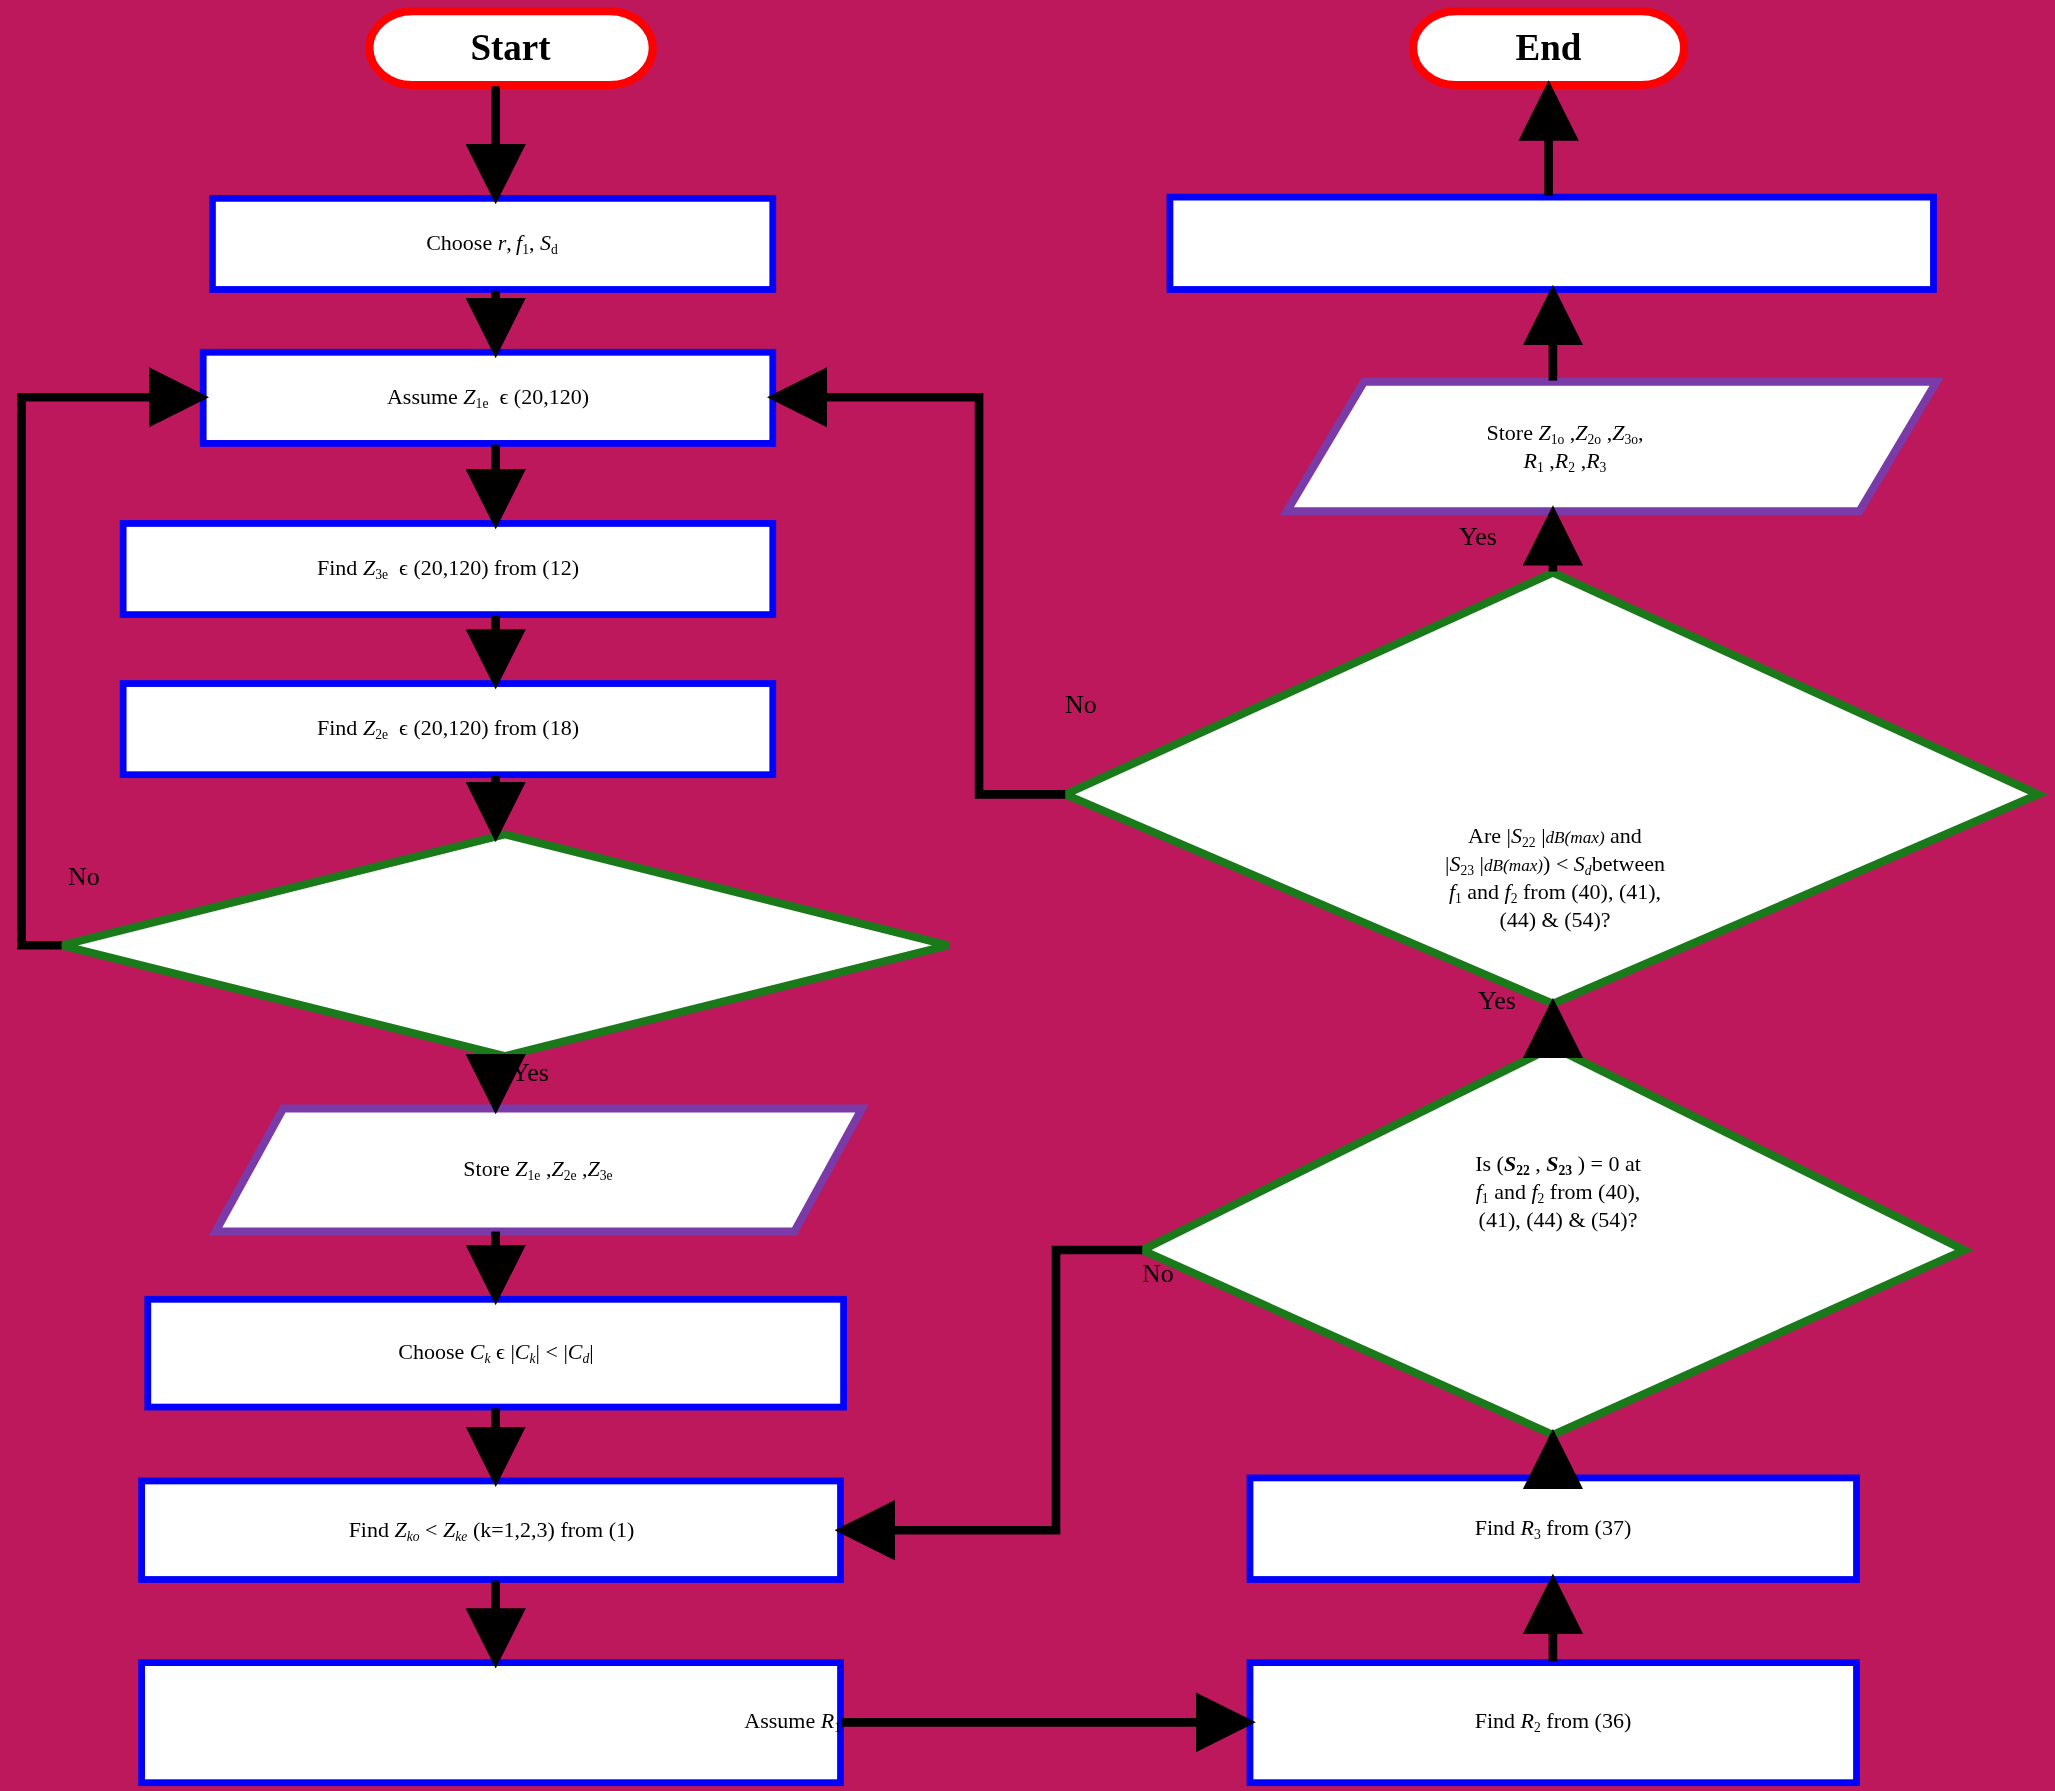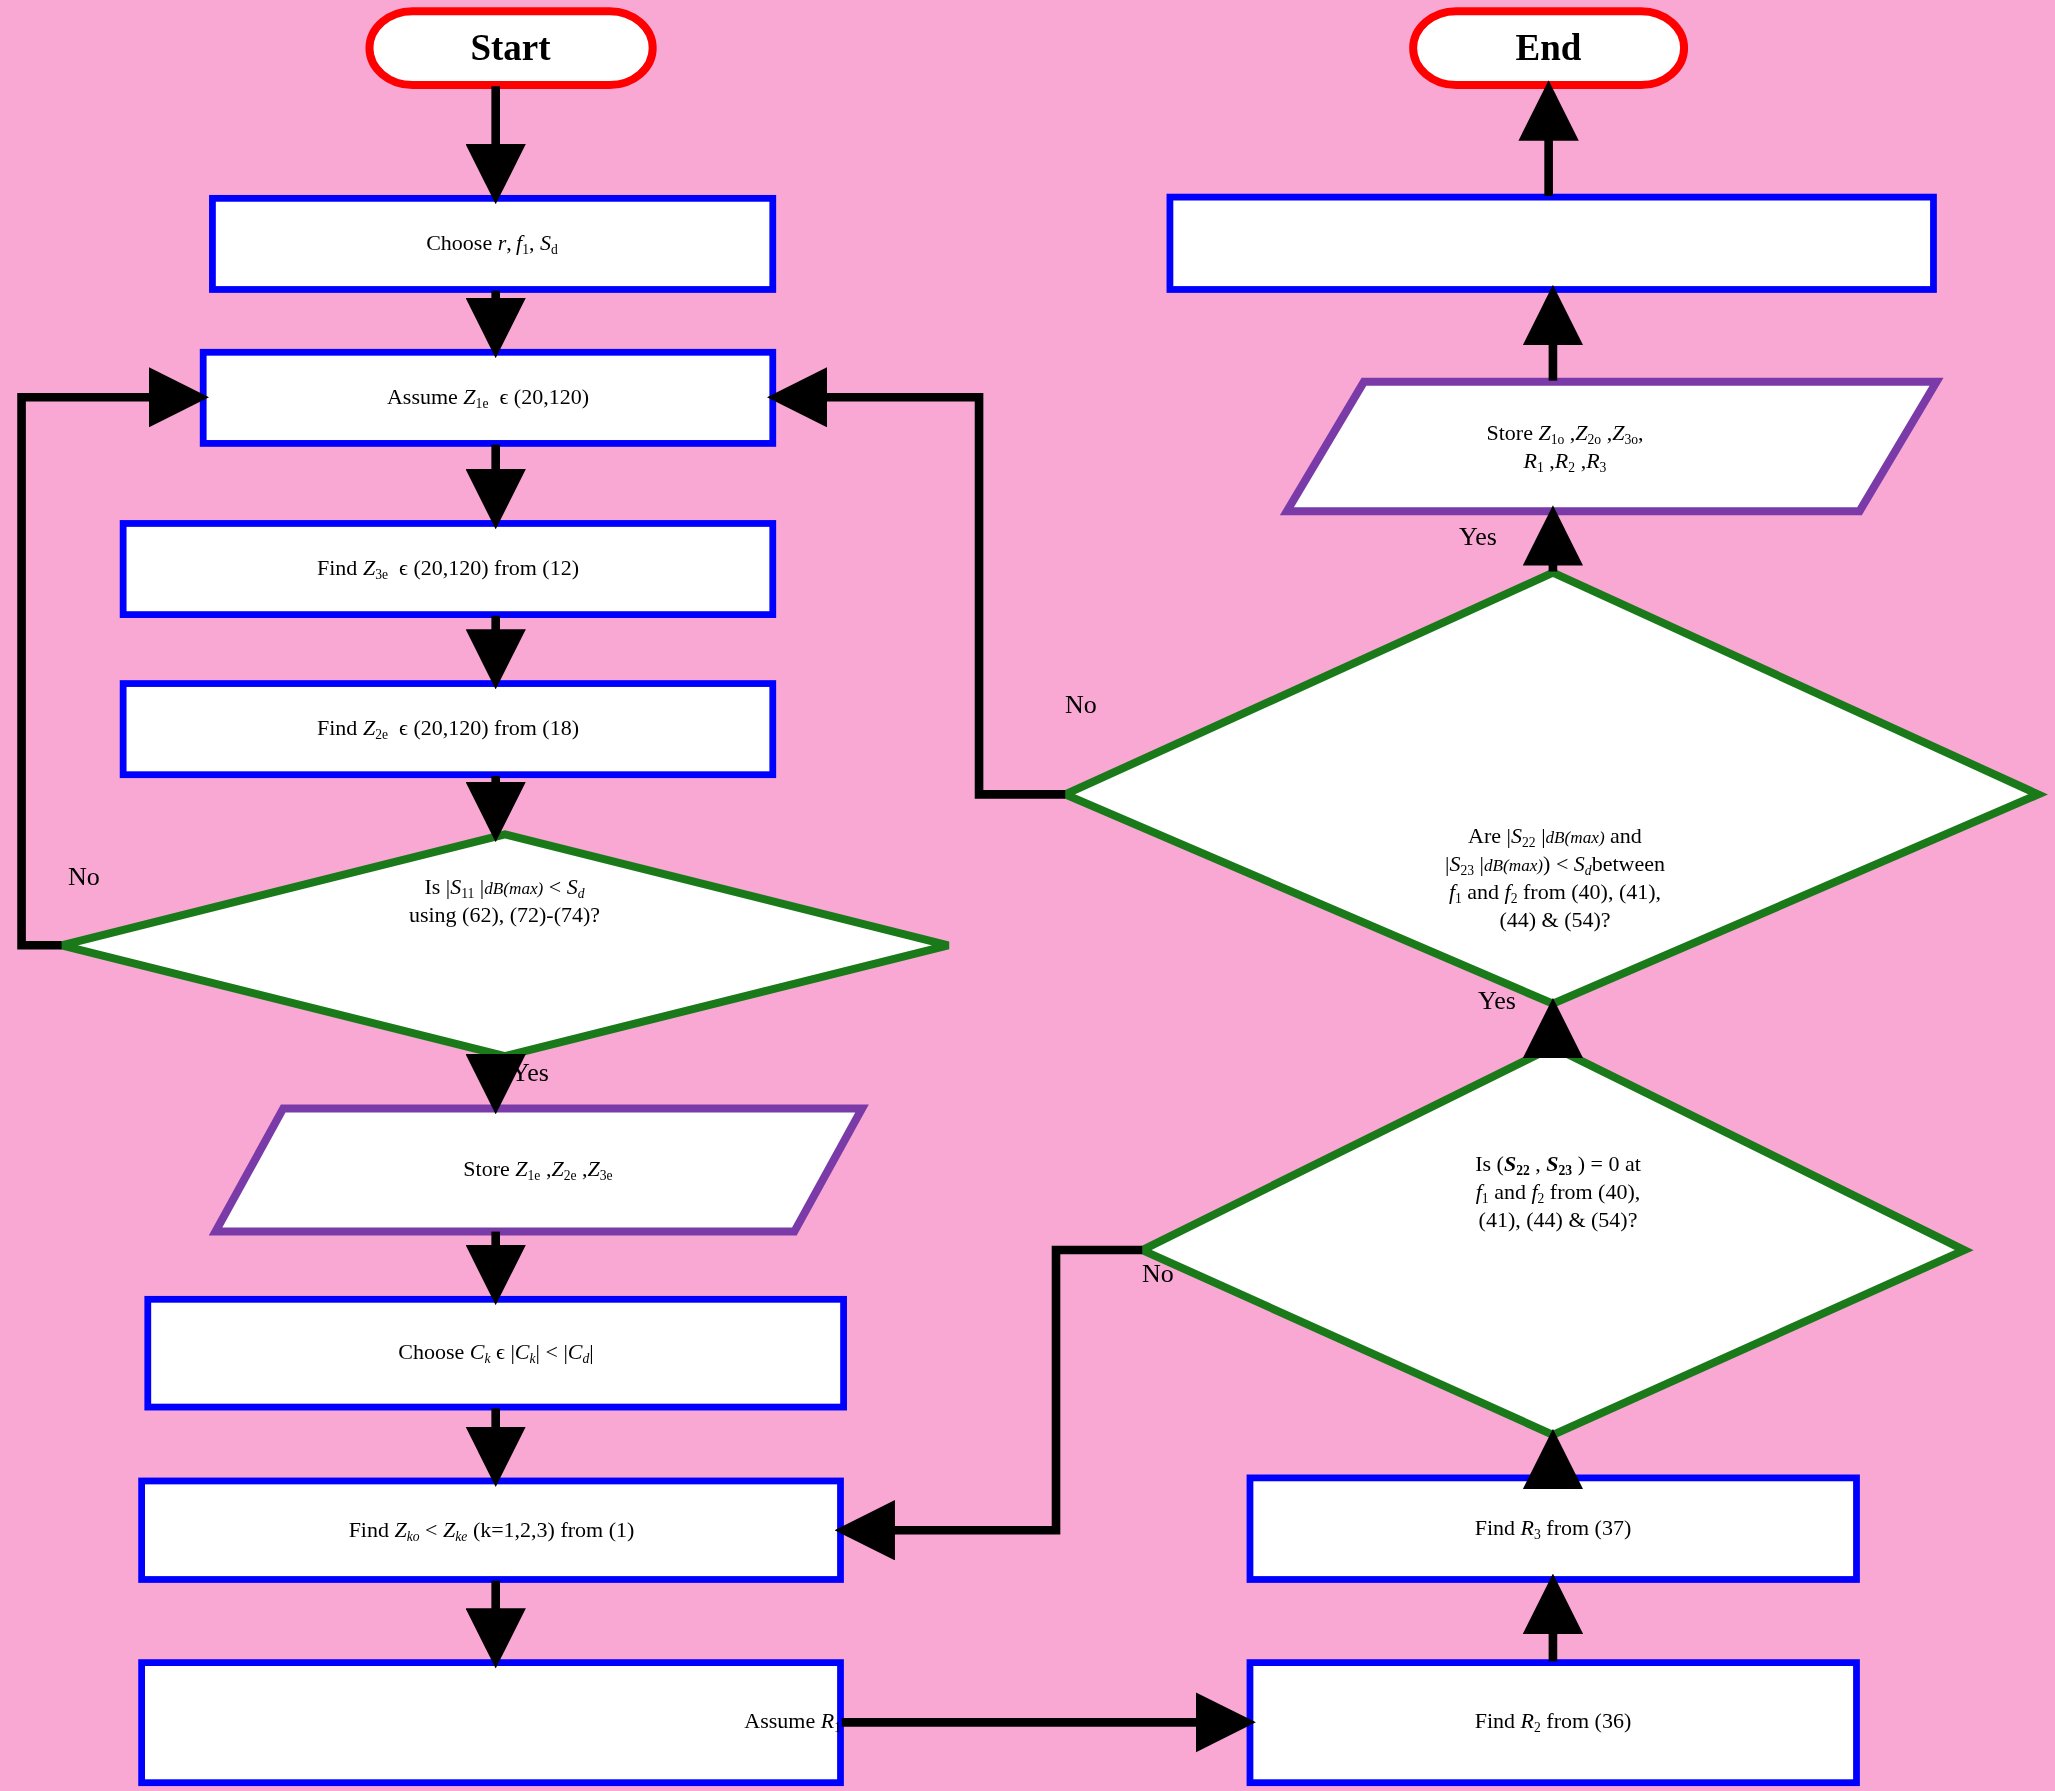--- a/index.html
+++ b/index.html
@@ -1,19 +1,19 @@
 <!DOCTYPE html>
 <html style="font-size:9.9px"><head>
 <meta charset="utf-8">
 <style>
   html,body{margin:0;padding:0;background:#ffffff;}
   #root{
     position:relative;
     width:2056px;height:1792px;
-    background:#f9a8d4;
+    background:#be185d;
     font-family:"Liberation Serif","DejaVu Serif",serif;
   }
   svg#canvas{position:absolute;inset:0;width:2056px;height:1792px;}
   .node-text{
     position:absolute;
     display:flex;align-items:center;justify-content:center;
     text-align:center;
     color:#000;
     font-family:"Liberation Serif","DejaVu Serif",serif;
     font-size:22px;
@@ -114,23 +114,20 @@
   </div>
 
   <div class="node-text" style="left:123px;top:523px;width:650px;height:91px;">
     <span>Find <span class="it">Z</span><sub>3e</sub>&nbsp; ϵ (20,120) from (12)</span>
   </div>
 
   <div class="node-text" style="left:123px;top:683px;width:650px;height:91px;">
     <span>Find <span class="it">Z</span><sub>2e</sub>&nbsp; ϵ (20,120) from (18)</span>
   </div>
 
-  <div class="node-text" style="left:246px;top:874px;width:517px;height:142px;align-items:flex-start;">
-    <span>Is |<span class="it">S</span><sub>11</sub> |<span class="it" style="font-size:0.78em;">dB(max)</span> &lt; <span class="it">S</span><sub class="it">d</sub><br>using (62), (72)-(74)?</span>
-  </div>
 
   <div class="node-text" style="left:215px;top:1108px;width:646px;height:123px;">
     <span>Store <span class="it">Z</span><sub>1e</sub> ,<span class="it">Z</span><sub>2e</sub> ,<span class="it">Z</span><sub>3e</sub></span>
   </div>
 
   <div class="node-text" style="left:148px;top:1299px;width:696px;height:108px;">
     <span>Choose <span class="it">C</span><sub class="it">k</sub> ϵ |<span class="it">C</span><sub class="it">k</sub>| &lt; |<span class="it">C</span><sub class="it">d</sub>|</span>
   </div>
 
   <div class="node-text" style="left:142px;top:1481px;width:699px;height:99px;">

